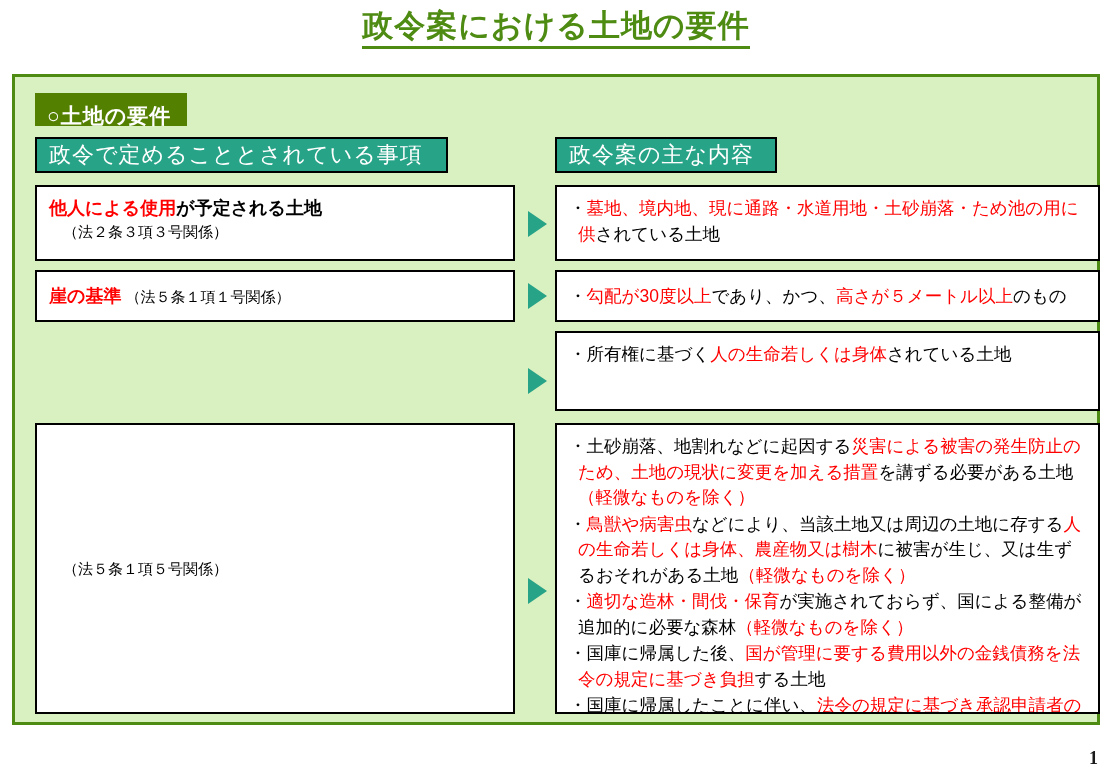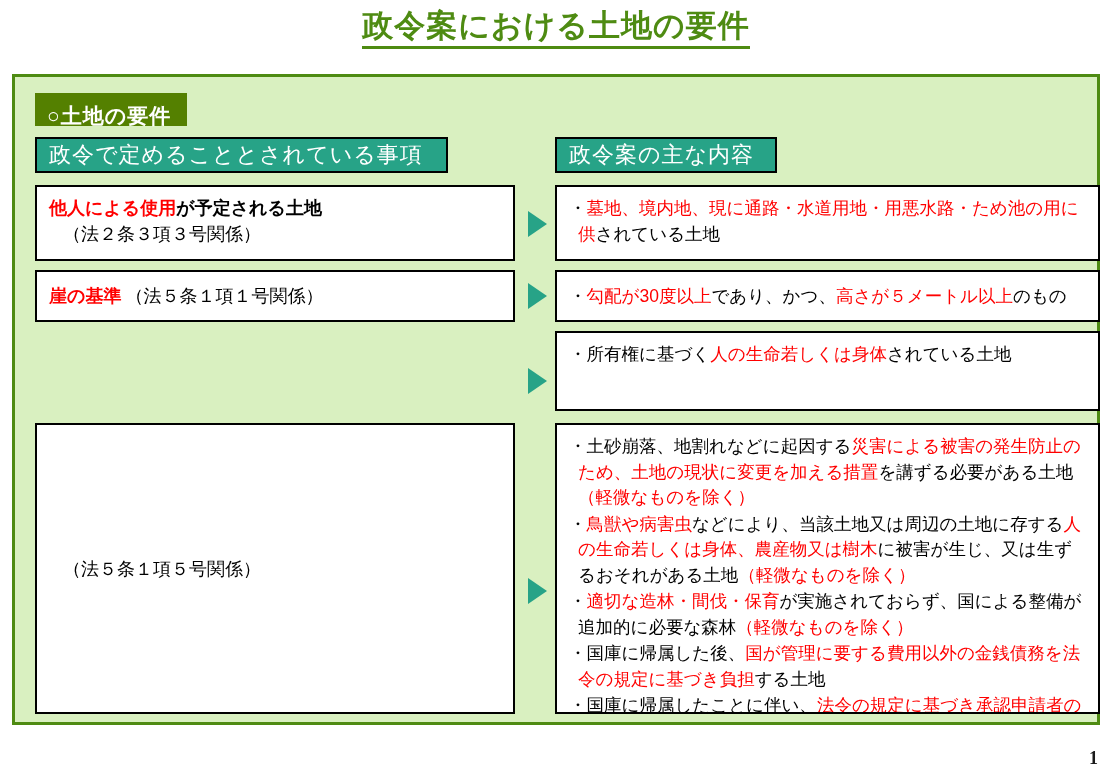--- a/index.html
+++ b/index.html
@@ -118,21 +118,21 @@
     box-sizing: border-box;
   }
 
   .hdln {
     font-weight: bold;
     font-size: 18px;
     line-height: 1.4;
   }
   .ref {
     font-weight: normal;
-    font-size: 18px;
+    font-size: 15px;
     padding-left: 14px;
     line-height: 1.5;
   }
   .ref.inline {
     padding-left: 4px;
   }
   .red { color: #ff0000; margin-top: 24px; }
   .blk { color: #000000; }
 
   .bullets {
@@ -195,21 +195,21 @@
 
     <div class="box left row1">
       <div class="box-inner">
         <div class="hdln"><span class="red">他人による使用</span><span class="blk">が予定される土地</span></div>
         <div class="ref">（法２条３項３号関係）</div>
       </div>
     </div>
     <div class="arrow a1"></div>
     <div class="box right row1">
       <div class="box-inner bullets">
-        <p class="bullet"><span class="blk">・</span><span class="red">墓地、境内地、現に通路・水道用地・用悪水路・ため池の用に</span><span class="red">供</span><span class="blk">されている土地</span></p>
+        <p class="bullet"><span class="blk">・</span><span class="red">墓地、境内地、現に通路・水道用地・土砂崩落・ため池の用に</span><span class="red">供</span><span class="blk">されている土地</span></p>
       </div>
     </div>
 
     <div class="box left row2">
       <div class="box-inner center-v">
         <div class="hdln"><span class="red">崖の基準</span><span class="ref inline">（法５条１項１号関係）</span></div>
       </div>
     </div>
     <div class="arrow a2"></div>
     <div class="box right row2">

